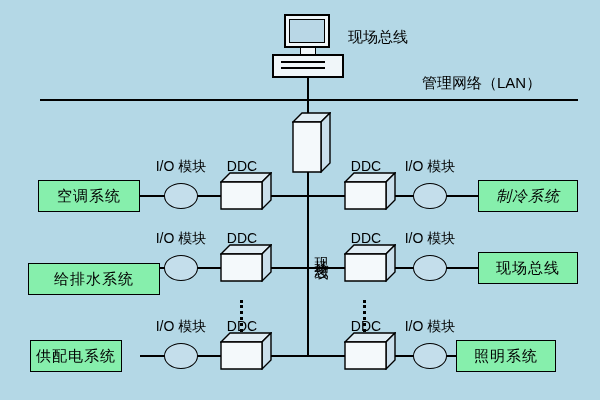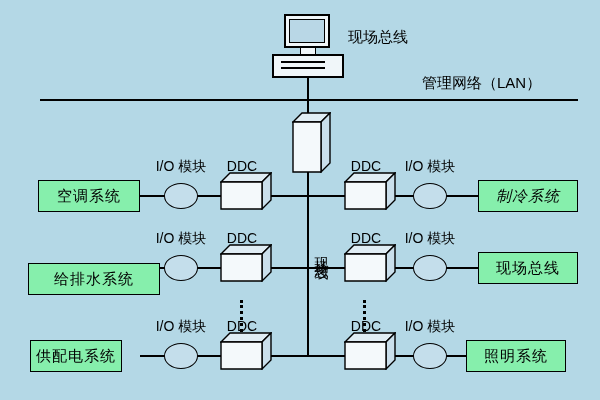--- a/index.html
+++ b/index.html
@@ -107,15 +107,15 @@
     <polygon points="1,10 42,10 42,37 1,37" fill="#f4f9fb" stroke="#000" stroke-width="1.4"></polygon>
   </svg>
   <div class="lbl ddc-lbl" style="left:345px;top:318px;">DDC</div>
   <svg class="shape" style="left:344px;top:332px;" width="52" height="38" viewBox="0 0 52 38">
     <polygon points="1,10 10,1 51,1 42,10" fill="#e0edf4" stroke="#000" stroke-width="1.4"></polygon>
     <polygon points="42,10 51,1 51,28 42,37" fill="#cadfeb" stroke="#000" stroke-width="1.4"></polygon>
     <polygon points="1,10 42,10 42,37 1,37" fill="#f4f9fb" stroke="#000" stroke-width="1.4"></polygon>
   </svg>
   <div class="lbl io-lbl" style="left:395px;top:318px;">I/O 模块</div>
   <div class="ellipse" style="left:413px;top:343px;"></div>
-  <div class="sys-box" style="left:466px;top:340px;width:100px;">照明系统</div>
+  <div class="sys-box" style="left:456px;top:340px;width:100px;">照明系统</div>
 
 </div>
 
 </body></html>

